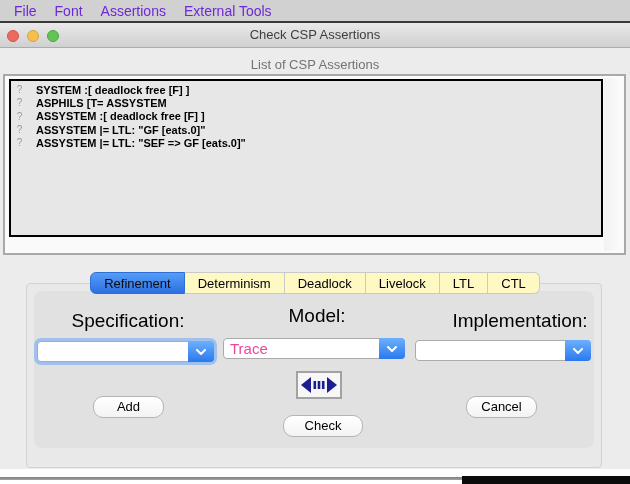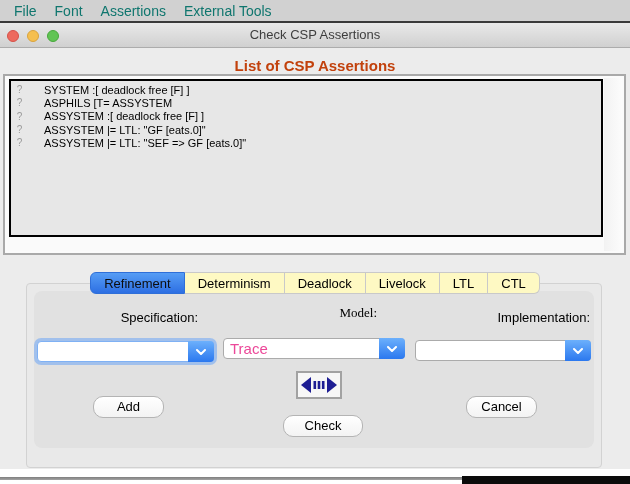--- a/index.html
+++ b/index.html
@@ -7,69 +7,69 @@
     position:relative; width:630px; height:484px; overflow:hidden;
     background:#ffffff; font-family:"Liberation Sans", sans-serif;
     -webkit-font-smoothing:antialiased;
   }
   
   .menubar {
     position:absolute; top:0; left:0; width:630px; height:21px;
     background:#d1d1d1; border-bottom:2px solid #3a3a3a;
     display:flex; align-items:center; padding-left:5px; box-sizing:content-box;
   }
-  .menu-item { padding:0 9px; font-size:14px; color:#0f766e; white-space:nowrap; }
+  .menu-item { padding:0 9px; font-size:14px; color:#6d28d9; white-space:nowrap; }
   
   .titlebar {
     position:absolute; top:23px; left:0; width:630px; height:25px;
     background:linear-gradient(#e9e9e9,#d0d0d0); border-bottom:1px solid #acacac;
     box-sizing:border-box;
   }
   .traffic { position:absolute; top:7px; width:12px; height:12px; border-radius:50%; }
   .t-red   { left:7px;  background:#ed6a5e; border:1px solid #d55249; box-sizing:border-box; }
   .t-yellow{ left:27px; background:#f5bf4f; border:1px solid #d9a33d; box-sizing:border-box; }
   .t-green { left:47px; background:#61c454; border:1px solid #48a83c; box-sizing:border-box; }
   .title-text { text-align:center; line-height:24px; font-size:13px; color:#3e3e3e; }
   
   .window-body { position:absolute; top:48px; left:0; width:630px; height:421px; background:#ececec; }
-  .list-heading { position:absolute; top:57px; left:0; width:630px; text-align:center; font-size:15px; color:#c2410c;font-weight:bold; }
+  .list-heading { position:absolute; top:57px; left:0; width:630px; text-align:center; font-size:13px; color:#737373; }
   
   .list-frame {
     position:absolute; left:3px; top:74px; width:623px; height:181px;
     background:#fbfbfb; border:2px solid #a9a9a9; box-sizing:border-box;
   }
   .list-inner {
     position:absolute; left:4px; top:3px; width:594px; height:158px;
     background:#e7e7e7; border:2px solid #000; box-sizing:border-box;
     padding-top:2px; overflow:hidden;
   }
   .assert-row { display:flex; align-items:center; height:13.3px; font-size:11px; color:#000; }
   .q-icon { width:9px; margin-left:4px; color:#9b9b9b; font-size:10px; text-align:center; flex:none; }
-  .row-text { margin-left:20px; white-space:pre; }
+  .row-text { margin-left:12px; white-space:pre;font-weight:bold; }
   .scroll-track-v { position:absolute; right:2px; top:2px; width:18px; height:173px; background:linear-gradient(90deg,#f2f2f2,#fcfcfc); }
   .scroll-track-h { position:absolute; left:2px; bottom:2px; width:597px; height:14px; background:#fafafa; }
   
   .notebook {
     position:absolute; left:26px; top:283px; width:576px; height:185px;
     background:#e9e9e9; border:1px solid #d2d2d2; border-radius:4px; box-sizing:border-box;
   }
   .pane { position:absolute; left:34px; top:291px; width:560px; height:157px; background:#e1e1e1; border-radius:8px; }
   .tabs { position:absolute; top:272px; left:0; width:630px; display:flex; justify-content:center; z-index:5; }
   .tab {
     height:22px; line-height:21px; background:#fef9c3;
     border-top:1px solid #c9c9c9; border-bottom:1px solid #c9c9c9; border-right:1px solid #c9c9c9;
     padding:0 13px; font-size:13px; color:#000; box-sizing:border-box; white-space:nowrap;
   }
   .tab:first-child { border-left:1px solid #c9c9c9; border-radius:6px 0 0 6px; }
   .tab:last-child  { border-radius:0 6px 6px 0; }
   .tab.selected { background:linear-gradient(#569df5,#2d6fe3); border-color:#2f6fd8; color:#0d0d0d; }
   
-  .form-label { position:absolute; font-size:13px; color:#000; text-align:right; }
+  .form-label { position:absolute; font-size:19px; color:#000; text-align:center; }
   .lbl-spec  { left:58px;  top:310px; width:140px; }
-  .lbl-model { left:257px; top:305px; width:120px;font-family:Liberation Serif, serif; }
+  .lbl-model { left:257px; top:305px; width:120px; }
   .lbl-impl  { left:450px; top:310px; width:140px; }
   .combo {
     position:absolute; height:21px; background:#fff; border:1px solid #ababab;
     border-radius:4px; box-sizing:border-box;
   }
   .combo-spec  { left:37px;  top:341px; width:177px; border-color:#7fb1f4; box-shadow:0 0 0 3px rgba(110,165,245,.55); }
   .combo-model { left:223px; top:338px; width:182px; }
   .combo-impl  { left:415px; top:340px; width:176px; }
   .combo-value { position:absolute; left:6px; top:0; right:28px; line-height:19px; font-size:15px; color:#ec4899; overflow:hidden; white-space:nowrap; }
   .combo-btn {

